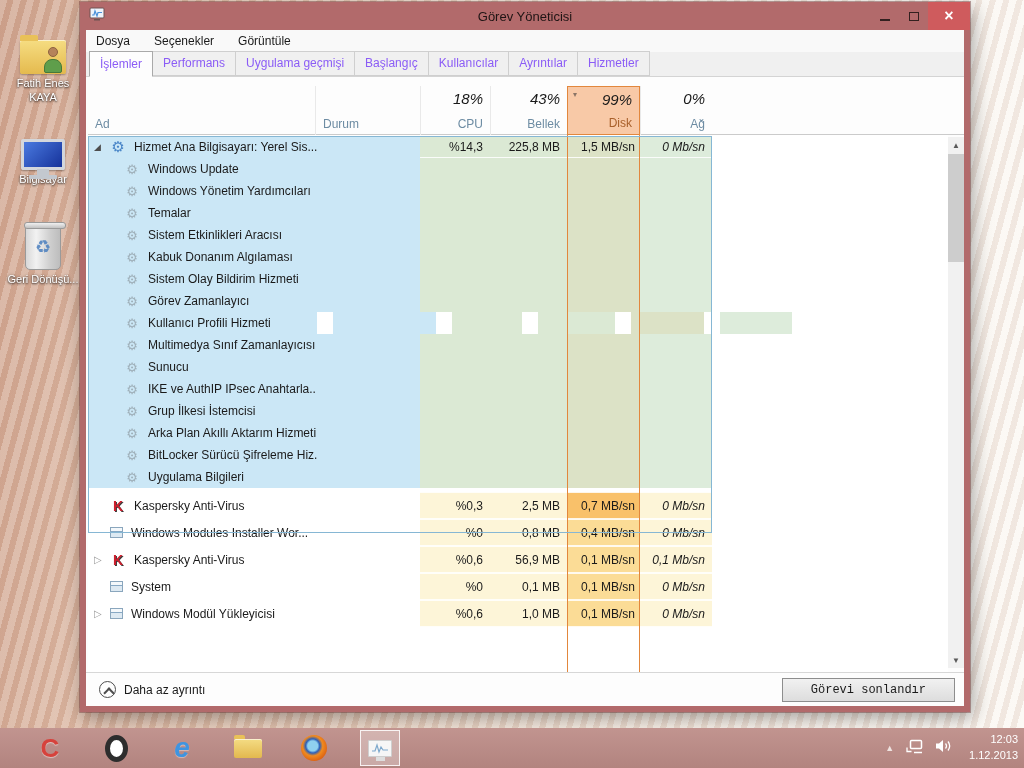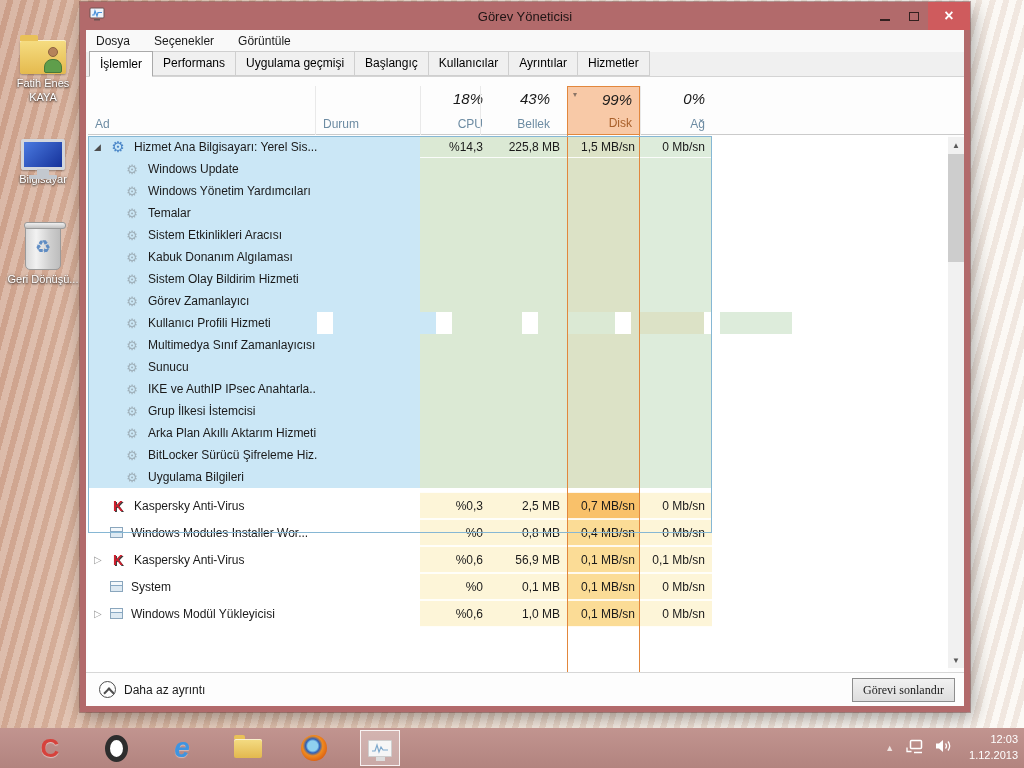--- a/index.html
+++ b/index.html
@@ -52,52 +52,52 @@
   .glyph-close{ color:#fff; font-size:16px; line-height:1; font-weight:bold; }
 
   .win-inner{ position:absolute; left:6px; top:28px; width:878px; height:676px; background:#fdfdfd; overflow:hidden; }
 
   .menubar{ position:absolute; top:0; left:0; right:0; height:22px; display:flex; align-items:center;
     gap:24px; padding-left:10px; font-size:12px; color:#1a1a1a; background:#f9f9f9; }
   .menu-item{ cursor:default; }
 
   .tabs{ position:absolute; top:22px; left:0; right:0; height:25px; background:#f0f0f0;
     border-bottom:1px solid #d4d4d4; display:flex; align-items:flex-end; padding-left:3px; }
-  .tab{ font-size:12px; color:#000000; padding:4px 10px 5px; background:#f0f0f0;
+  .tab{ font-size:12px; color:#8b5cf6; padding:4px 10px 5px; background:#f0f0f0;
     border:1px solid #cfcfcf; border-left:none; cursor:default; }
   .tab:first-child{ border-left:1px solid #cfcfcf; }
   .tab.active{ background:#fdfdfd; border-color:#a9a9a9; border-bottom:1px solid #fdfdfd; margin-bottom:-1px; padding-top:5px; }
 
   
   .lheader{ position:absolute; top:56px; left:2px; width:876px; height:49px; background:#fdfdfd;
     border-bottom:1px solid #cbcbcb; }
   .hcell{ position:absolute; top:0; height:49px; border-left:1px solid #e9e9e9; }
   .hcell.first{ border-left:none; }
   .h-ad    { left:0;   width:227px; }
   .h-durum { left:227px; width:105px; }
   .h-cpu   { left:332px; width:70px; }
-  .h-mem   { left:392px; width:77px; }
+  .h-mem   { left:402px; width:77px; }
   .h-disk  { left:479px; width:73px; background:#f8c9a7; border:1px solid #e2873d; }
   .h-net   { left:552px; width:72px; }
   .h-lbl-bl{ position:absolute; bottom:4px; left:7px; font-size:12px; color:#6d8ca3; }
   .h-pct{ position:absolute; top:4px; right:7px; font-size:15px; color:#191919;font-style:italic; }
   .h-lbl{ position:absolute; bottom:4px; right:7px; font-size:12px; color:#6d8ca3; }
   .h-disk .h-lbl{ color:#a85f2a; }
   .sort-arrow{ position:absolute; top:3px; left:5px; font-size:8px; color:#8a7466; }
 
   
   .list{ position:absolute; top:105px; left:2px; width:860px; height:537px; background:#fff; overflow:hidden; }
   .row{ display:flex; width:100%; }
   .cell{ display:flex; align-items:center; font-size:12px; color:#1a1a1a; overflow:hidden; white-space:nowrap; }
   .c-name{ width:229px; }
   .c-durum{ width:103px; }
   .c-cpu{ width:70px; justify-content:flex-end; padding-right:7px; }
   .c-mem{ width:77px; justify-content:flex-end; padding-right:7px; }
   .c-disk{ width:73px; justify-content:flex-end; padding-right:5px; }
-  .c-net{ width:72px; justify-content:flex-end; padding-right:7px; }
+  .c-net{ width:72px; justify-content:flex-end; padding-right:7px;font-style:italic; }
   .c-fill{ flex:1; }
   .exp{ width:14px; margin-left:6px; font-size:9px; color:#4d4d4d; flex:none; text-align:left;}
   .exp.closed{ color:#9a9a9a; font-size:10px; }
   .row.child .exp{ width:28px; visibility:hidden; }
   .pic{ flex:none; margin:0 8px 0 2px; display:flex; align-items:center; justify-content:center; width:16px; height:16px; }
   .ic-gear-blue::before{ content:"⚙"; font-size:15px; color:#4a86c8; }
   .ic-gear-gray::before{ content:"⚙"; font-size:13px; color:#9fb0ba; }
   .ic-kaspersky::before{ content:"K"; font-weight:bold; font-size:14px; color:#cc1f2d; text-shadow:1px 1px 0 #3a3a3a; }
   .ic-window{ width:13px; height:11px; border:1px solid #8aa6bd; background:linear-gradient(#f4f8fb 0 35%, #87a8c4 35% 45%, #dde9f2 45%); }
   .selrow .c-name, .selrow .c-durum{ background:#cbe7f6; }
@@ -120,22 +120,22 @@
   .sb-up{ top:0; } .sb-down{ bottom:0; }
   .sb-thumb{ position:absolute; left:0; top:17px; width:16px; height:108px; background:#cdcdcd; }
 
   
   .wfooter{ position:absolute; left:0; right:0; top:642px; height:34px; background:#fdfdfd;
     border-top:1px solid #d7d7d7; display:flex; align-items:center; }
   .less-toggle{ display:flex; align-items:center; gap:8px; margin-left:13px; font-size:12px; color:#1a1a1a; cursor:default;}
   .circ{ width:17px; height:17px; border:1px solid #4d4d4d; border-radius:50%; position:relative; }
   .circ::before{ content:""; position:absolute; left:4.5px; top:6.5px; width:6px; height:6px;
     border-top:2px solid #4d4d4d; border-left:2px solid #4d4d4d; transform:rotate(45deg); }
-  .end-task{ position:absolute; right:9px; top:5px; height:24px; padding:0 10px; font-size:12px; color:#1a1a1a;
-    background:linear-gradient(#f1f1f1,#dddddd); border:1px solid #8d8d8d; font-family:Liberation Serif, serif; }
+  .end-task{ position:absolute; right:9px; top:5px; height:24px; padding:0 28px; font-size:12px; color:#1a1a1a;
+    background:linear-gradient(#f1f1f1,#dddddd); border:1px solid #8d8d8d; font-family:Liberation Mono, monospace; }
 
   
   #taskbar{ position:absolute; left:0; bottom:0; width:1024px; height:40px; background:#bd8c87;
     background-image:linear-gradient(rgba(255,255,255,.07), rgba(0,0,0,.06)); display:flex; align-items:center; }
   .tb-apps{ display:flex; align-items:center; gap:26px; margin-left:30px; }
   .appbtn{ width:40px; height:36px; display:flex; align-items:center; justify-content:center; }
   .appbtn.active{ background:rgba(255,255,255,.30); border:1px solid rgba(255,255,255,.85); }
   .ic-ccleaner{ font-size:26px; font-weight:800; color:#d6423c; text-shadow:0 1px 1px rgba(255,255,255,.5); }
   .ic-opera{ width:23px; height:27px; border:5px solid #2d2d2d; border-radius:50%; background:#fff; }
   .ic-ie{ font-size:28px; font-weight:bold; font-style:italic; color:#3f94e0; text-shadow:0 1px 1px rgba(255,255,255,.4); }

